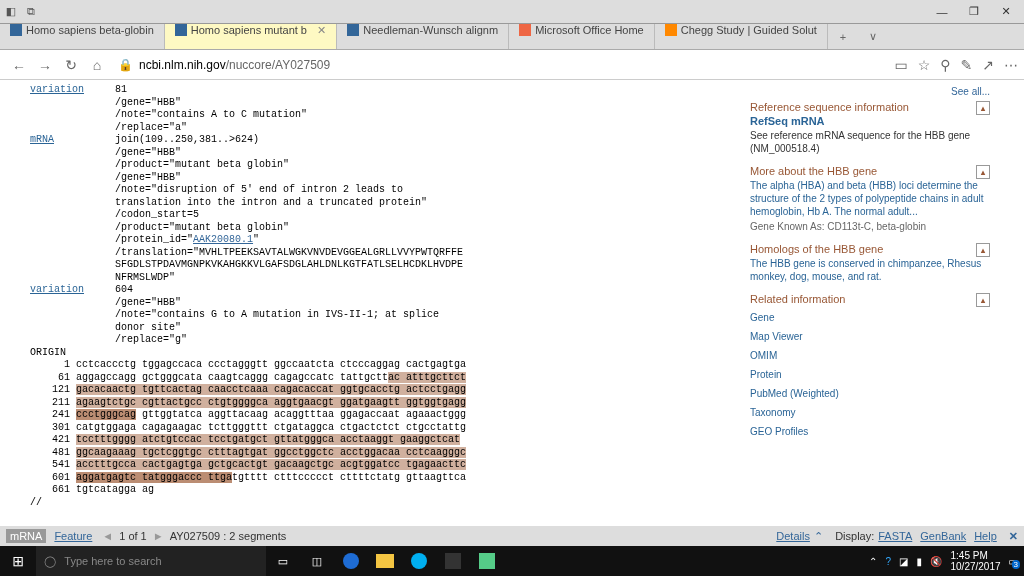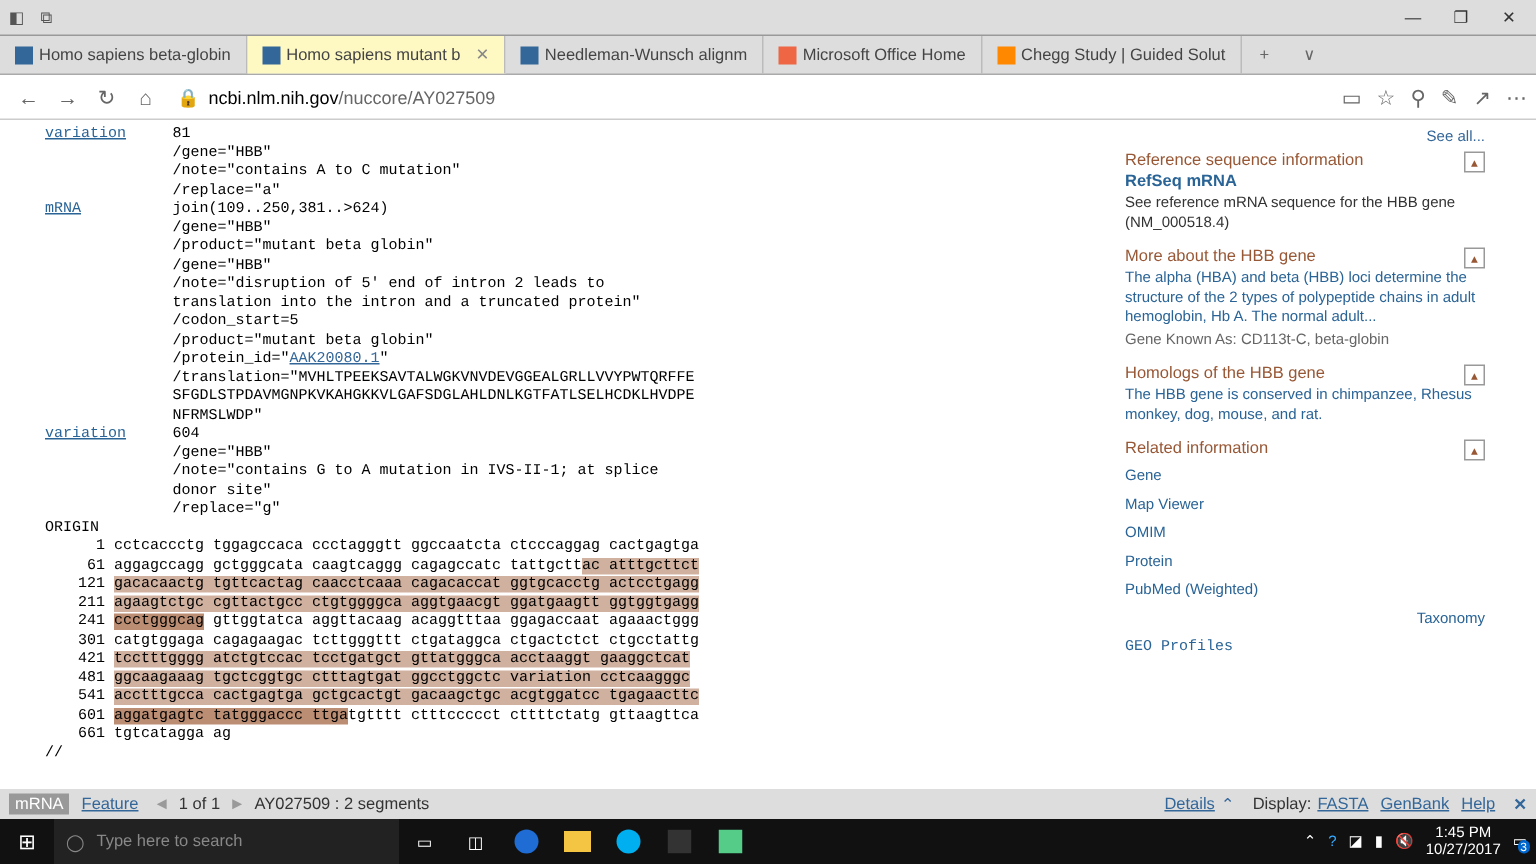--- a/index.html
+++ b/index.html
@@ -3,21 +3,21 @@
 <meta charset="utf-8">
 <style>
 *{margin:0;padding:0;box-sizing:border-box}
 body{font-family:"Segoe UI",Arial,sans-serif;font-size:11px;background:#fff;width:1024px;height:576px;overflow:hidden;position:relative}
 .titlebar{height:24px;background:#ddd;display:flex;align-items:center;padding:0 2px;border-bottom:1px solid #999}
 .tb-btn{width:18px;height:18px;display:inline-flex;align-items:center;justify-content:center;margin-right:2px;color:#555}
 .titlebar-spacer{flex:1}
 .win-ctrl{display:flex}
 .win-ctrl span{width:32px;height:24px;display:inline-flex;align-items:center;justify-content:center;color:#333}
 .tabs{height:26px;background:#ddd;display:flex;align-items:stretch;border-bottom:1px solid #aaa}
-.tab{padding:0 10px;display:flex;align-items:center;border-right:1px solid #bbb;color:#444;font-size:11px;gap:4px;max-width:200px;white-space:nowrap;overflow:hidden}
+.tab{padding:0 10px;display:flex;align-items:flex-start;border-right:1px solid #bbb;color:#444;font-size:11px;gap:4px;max-width:200px;white-space:nowrap;overflow:hidden}
 .tab.active{background:#fef9c3}
 .tab .favicon{width:12px;height:12px;background:#369;display:inline-block}
 .tab .favicon.ms{background:#e64}
 .tab .favicon.chegg{background:#f80}
 .tab .close{margin-left:auto;color:#888;padding-left:6px}
 .tabs .newtab{width:30px;display:flex;align-items:center;justify-content:center;color:#666}
 .addr{height:30px;background:#fff;display:flex;align-items:center;padding:0 6px;border-bottom:1px solid #ccc}
 .addr .nav-btn{width:26px;height:26px;display:inline-flex;align-items:center;justify-content:center;color:#666;font-size:14px}
 .addr .url{flex:1;padding:0 8px;color:#666;font-size:12px;display:flex;align-items:center;gap:6px}
 .addr .url .host{color:#000}
@@ -37,21 +37,21 @@
 .side .block{margin-bottom:10px}
 .statusbar{position:absolute;bottom:30px;left:0;right:0;height:20px;background:#ddd;display:flex;align-items:center;font-size:11px;padding:0 6px;color:#369}
 .statusbar .spacer{flex:1}
 .statusbar a{color:#369;text-decoration:underline;margin:0 4px}
 .statusbar .dark{color:#333}
 .taskbar{position:absolute;bottom:0;left:0;right:0;height:30px;background:#111;display:flex;align-items:center;color:#fff;padding:0 0}
 .taskbar .start{width:36px;text-align:center;font-size:14px}
 .taskbar .search{display:flex;align-items:center;background:#222;height:30px;width:230px;padding:0 8px;color:#888;gap:8px}
 .taskbar .ticon{width:34px;height:30px;display:inline-flex;align-items:center;justify-content:center}
 .taskbar .tray{margin-left:auto;display:flex;align-items:center;gap:8px;padding:0 6px;font-size:10px}
-.taskbar .clock{text-align:center;line-height:1.1}
+.taskbar .clock{text-align:left;line-height:1.1}
 svg{display:block}
 .feat-label{display:inline-block;width:85px}
 .origin-num{display:inline-block;width:40px;text-align:right;margin-right:6px}
 .feat-indent{margin-left:85px}
 </style>
 </head>
 <body>
 
 <div class="titlebar">
   <span class="tb-btn">◧</span>
@@ -134,21 +134,21 @@
     <div class="feat-indent">/replace="g"</div>
     <div>ORIGIN</div>
     <div id="seq">
         <div class="seqrow"><span class="origin-num">1</span><span>cctcaccctg tggagccaca ccctagggtt ggccaatcta ctcccaggag cactgagtga</span></div>
         <div class="seqrow"><span class="origin-num">61</span><span>aggagccagg gctgggcata caagtcaggg cagagccatc tattgctt</span><span class="hl">ac atttgcttct</span></div>
         <div class="seqrow"><span class="origin-num">121</span><span class="hl">gacacaactg tgttcactag caacctcaaa cagacaccat ggtgcacctg actcctgagg</span></div>
         <div class="seqrow"><span class="origin-num">211</span><span class="hl">agaagtctgc cgttactgcc ctgtggggca aggtgaacgt ggatgaagtt ggtggtgagg</span></div>
         <div class="seqrow"><span class="origin-num">241</span><span class="hl2">ccctgggcag</span><span> gttggtatca aggttacaag acaggtttaa ggagaccaat agaaactggg</span></div>
         <div class="seqrow"><span class="origin-num">301</span><span>catgtggaga cagagaagac tcttgggttt ctgataggca ctgactctct ctgcctattg</span></div>
         <div class="seqrow"><span class="origin-num">421</span><span class="hl">tcctttgggg atctgtccac tcctgatgct gttatgggca acctaaggt gaaggctcat</span></div>
-        <div class="seqrow"><span class="origin-num">481</span><span class="hl">ggcaagaaag tgctcggtgc ctttagtgat ggcctggctc variation cctcaagggc</span></div>
+        <div class="seqrow"><span class="origin-num">481</span><span class="hl">ggcaagaaag tgctcggtgc ctttagtgat ggcctggctc acctggacaa cctcaagggc</span></div>
         <div class="seqrow"><span class="origin-num">541</span><span class="hl">acctttgcca cactgagtga gctgcactgt gacaagctgc acgtggatcc tgagaacttc</span></div>
         <div class="seqrow"><span class="origin-num">601</span><span class="hl2">aggatgagtc tatgggaccc ttga</span><span>tgtttt ctttccccct cttttctatg gttaagttca</span></div>
         <div class="seqrow"><span class="origin-num">661</span><span>tgtcatagga ag</span></div>
       </div>
     <div>//</div>
   </div>
 
   <div class="side">
     <div style="text-align:right"><a style="color:#369">See all...</a></div>
     <div class="block">
@@ -166,22 +166,22 @@
       <p style="color:#2a6496">The HBB gene is conserved in chimpanzee, Rhesus monkey, dog, mouse, and rat.</p>
     </div>
     <div class="block">
       <div class="hr"><span>Related information</span><span class="collapse">▴</span></div>
       <div id="rel">
           <p style="color: rgb(42, 100, 150); margin: 6px 0px;">Gene</p>
           <p style="color: rgb(42, 100, 150); margin: 6px 0px;">Map Viewer</p>
           <p style="color: rgb(42, 100, 150); margin: 6px 0px;">OMIM</p>
           <p style="color: rgb(42, 100, 150); margin: 6px 0px;">Protein</p>
           <p style="color: rgb(42, 100, 150); margin: 6px 0px;">PubMed (Weighted)</p>
-          <p style="color: rgb(42, 100, 150); margin: 6px 0px; text-align: right;">Taxonomy</p>
-          <p style="color: rgb(42, 100, 150); margin: 6px 0px; font-family: Liberation Mono, monospace;">GEO Profiles</p>
+          <p style="color: rgb(42, 100, 150); margin: 6px 0px;">Taxonomy</p>
+          <p style="color: rgb(42, 100, 150); margin: 6px 0px;">GEO Profiles</p>
         </div>
     </div>
   </div>
 </div>
 
 <div class="statusbar">
   <span style="background:#999;color:#fff;padding:1px 4px;margin-right:4px">mRNA</span>
   <a>Feature</a>
   <span style="margin:0 6px;color:#999">◄</span>
   <span class="dark">1 of 1</span>

